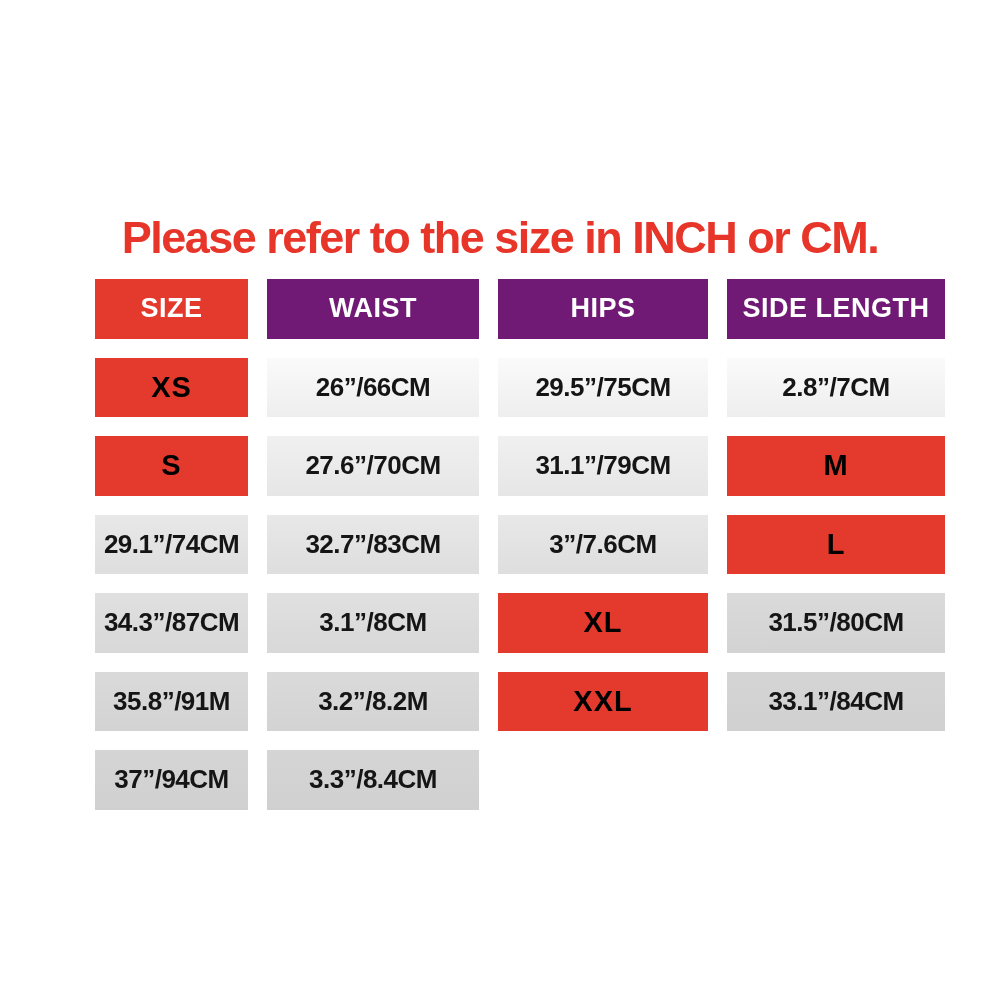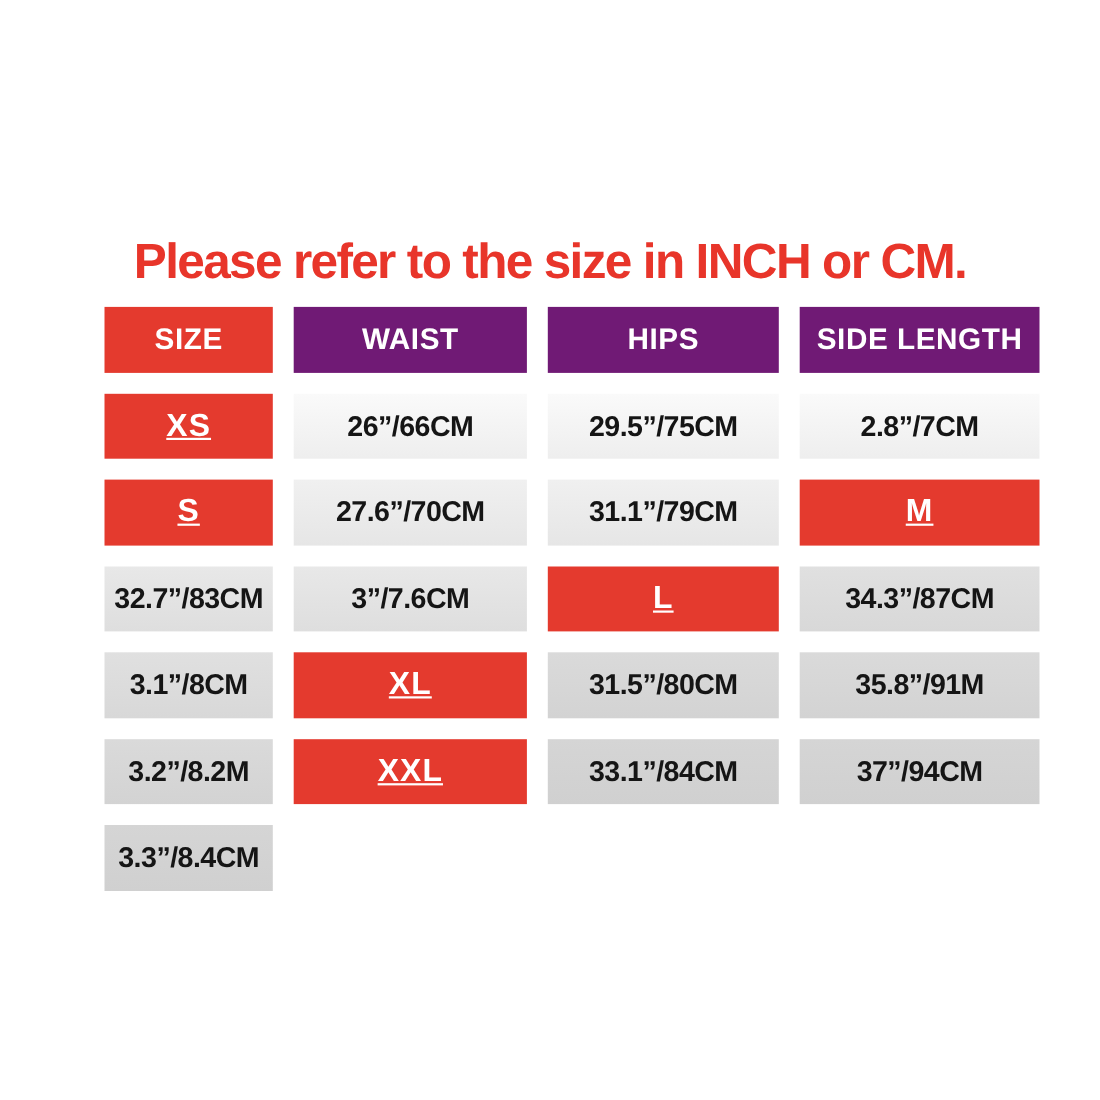--- a/index.html
+++ b/index.html
@@ -48,24 +48,23 @@
     white-space: nowrap;
   }
   .head {
     color: #ffffff;
     font-size: 27px;
     letter-spacing: 0.5px;
   }
   .black { background: #701a75; }
   .red   { background: #e43a2e; }
   .sizecol {
-    color: #ffffff;
+    color: #000000;
     font-size: 29px;
     letter-spacing: 1px;
-    text-decoration: underline;
   }
   .data {
     color: #151515;
     font-size: 26px;
     letter-spacing: -0.5px;
   }
   
   .r0 { background: linear-gradient(#fafafa, #eeeeee); }
   .r1 { background: linear-gradient(#f0f0f0, #e6e6e6); }
   .r2 { background: linear-gradient(#e8e8e8, #dedede); }
@@ -90,20 +89,21 @@
     <div class="cell red sizecol">XS</div>
     <div class="cell data r0">26”/66CM</div>
     <div class="cell data r0">29.5”/75CM</div>
     <div class="cell data r0">2.8”/7CM</div>
 
     <div class="cell red sizecol">S</div>
     <div class="cell data r1">27.6”/70CM</div>
     <div class="cell data r1">31.1”/79CM</div>
 
     <div class="cell red sizecol">M</div>
+    <div class="cell data r2">29.1”/74CM</div>
     <div class="cell data r2">32.7”/83CM</div>
     <div class="cell data r2">3”/7.6CM</div>
 
     <div class="cell red sizecol">L</div>
     <div class="cell data r3">34.3”/87CM</div>
     <div class="cell data r3">3.1”/8CM</div>
 
     <div class="cell red sizecol">XL</div>
     <div class="cell data r4">31.5”/80CM</div>
     <div class="cell data r4">35.8”/91M</div>

